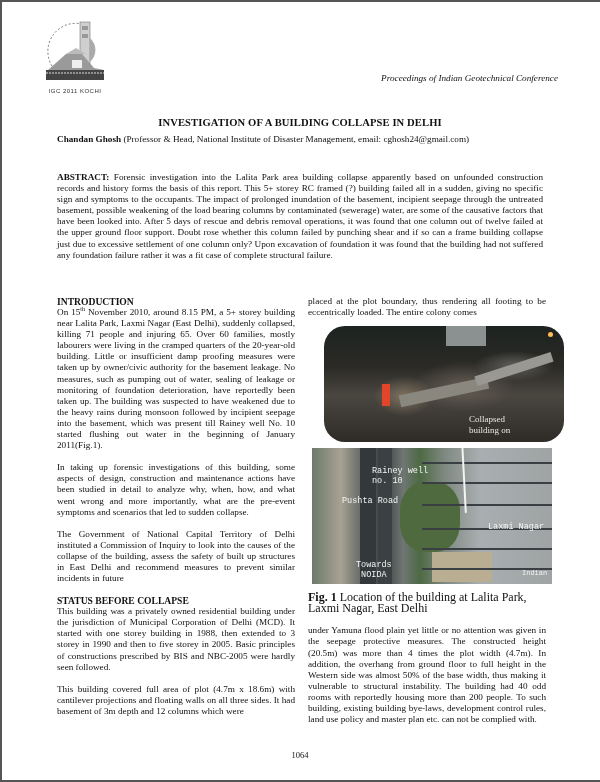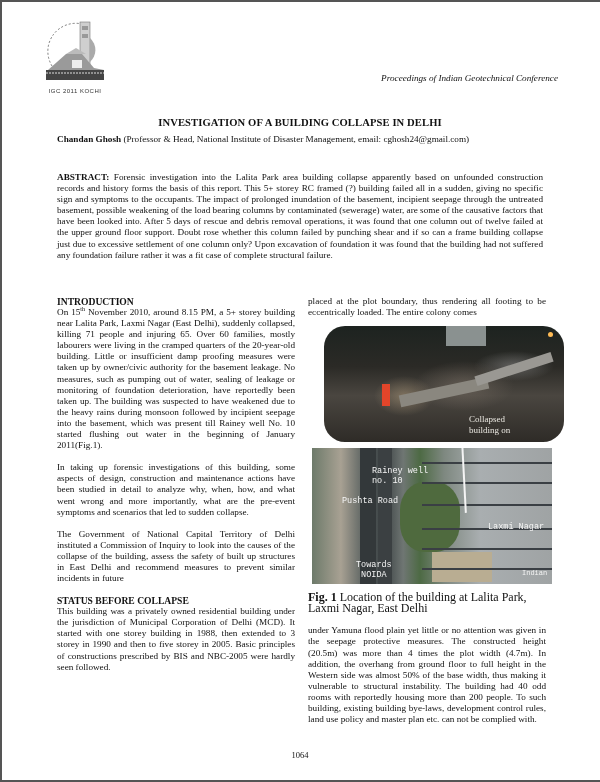--- a/index.html
+++ b/index.html
@@ -102,20 +102,21 @@
   <span>Forensic investigation into the Lalita Park area building collapse apparently based on unfounded construction records and history forms the basis of this report.  This 5+ storey RC framed (?) building failed all in a sudden, giving no specific sign and symptoms to the occupants. The impact of prolonged inundation of the basement, incipient seepage through the untreated basement, possible weakening of the load bearing columns by contaminated (sewerage) water, are some of the causative factors  that have been looked into. After 5 days of rescue and debris removal operations, it was found that one column out of twelve failed at the upper ground floor support. Doubt rose whether this column failed by punching shear and if so can a frame building collapse just due to excessive settlement of one column only? Upon excavation of foundation it was found that the building had not suffered any foundation failure rather it was a fit case of complete structural failure.</span>
 </div>
 
 <div class="col-left">
   <div class="sec-head">INTRODUCTION</div>
   <p><span>On 15</span><sup>th</sup><span> November 2010, around 8.15 PM, a 5+ storey building near Lalita Park, Laxmi Nagar (East Delhi), suddenly collapsed, killing 71 people and injuring 65. Over 60 families, mostly labourers were living in the cramped quarters of the 20-year-old building. Little or insufficient damp proofing measures were taken up by owner/civic authority for the basement leakage. No measures, such as pumping out of water, sealing of leakage or monitoring of foundation deterioration, have reportedly been taken up. The building was suspected to have weakened due to the heavy rains during monsoon followed by incipient seepage into the basement, which was present till Rainey well No. 10 started flushing out water in the beginning of January 2011(Fig.1).</span></p>
   <p>In taking up forensic investigations of this building, some aspects of design, construction and maintenance actions have been  studied in detail to analyze why, when, how, and what went wrong and more importantly, what are the pre-event symptoms and scenarios that led to sudden collapse.</p>
   <p>The Government of National Capital Territory of Delhi instituted a Commission of Inquiry to look into the causes of the collapse of the building, assess the safety of built up structures in East Delhi and recommend measures to prevent similar incidents in future</p>
   <div class="sec-head">STATUS BEFORE COLLAPSE</div>
   <p>This building was a privately owned residential building under the jurisdiction of Municipal Corporation of Delhi (MCD). It started with one storey building in 1988, then extended to 3 storey in 1990 and then to five storey in 2005. Basic principles of constructions prescribed by BIS and NBC-2005 were hardly seen followed.</p>
+  <p>This building covered full area of plot (4.7m x 18.6m) with cantilever projections and floating walls on all three sides. It had basement of 3m depth  and 12 columns which were</p>
 </div>
 
 <div class="col-right">
   <p style="margin-bottom:8px;">placed at the plot boundary, thus rendering all footing to be eccentrically loaded. The entire colony comes</p>
 
   <div class="photo">
     <div class="bldg"></div>
     <div class="light"></div>
     <div class="slab"></div>
     <div class="slab2"></div>

